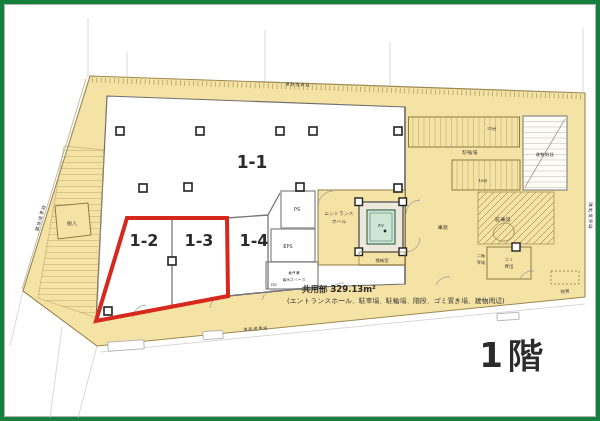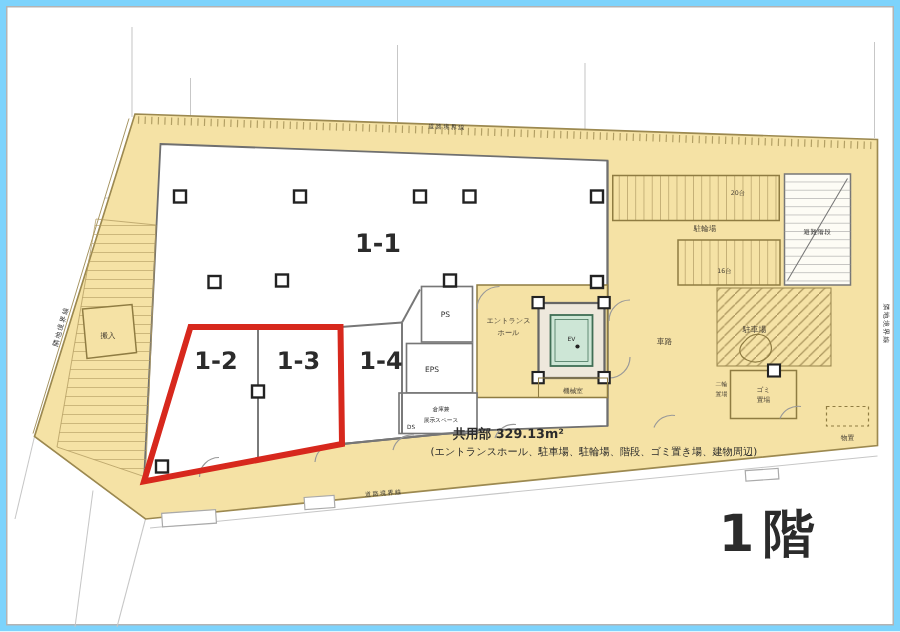--- a/index.html
+++ b/index.html
@@ -1,16 +1,16 @@
 <!DOCTYPE html>
 <html><head>
 <meta charset="utf-8">
 <style>
   html,body{margin:0;padding:0;background:#ffffff;}
-  #plan-wrap{position:relative;width:600px;height:421px;background:#7dd3fc;overflow:hidden;
+  #plan-wrap{position:relative;width:600px;height:421px;background:#15803d;overflow:hidden;
              font-family:"DejaVu Sans", sans-serif;}
   svg{display:block;}
   text{fill:#2b2b2b;}
   .tiny{fill:#4a4336;}
 </style>
 </head>
 <body>
 
 <div id="plan-wrap">
 <svg width="600" height="421" viewBox="0 0 600 421">

